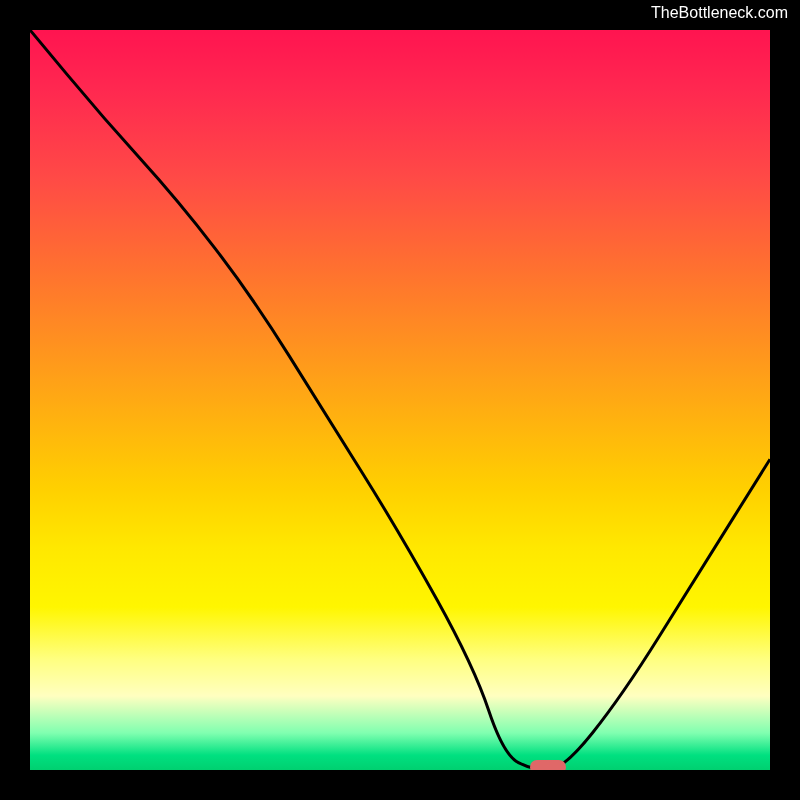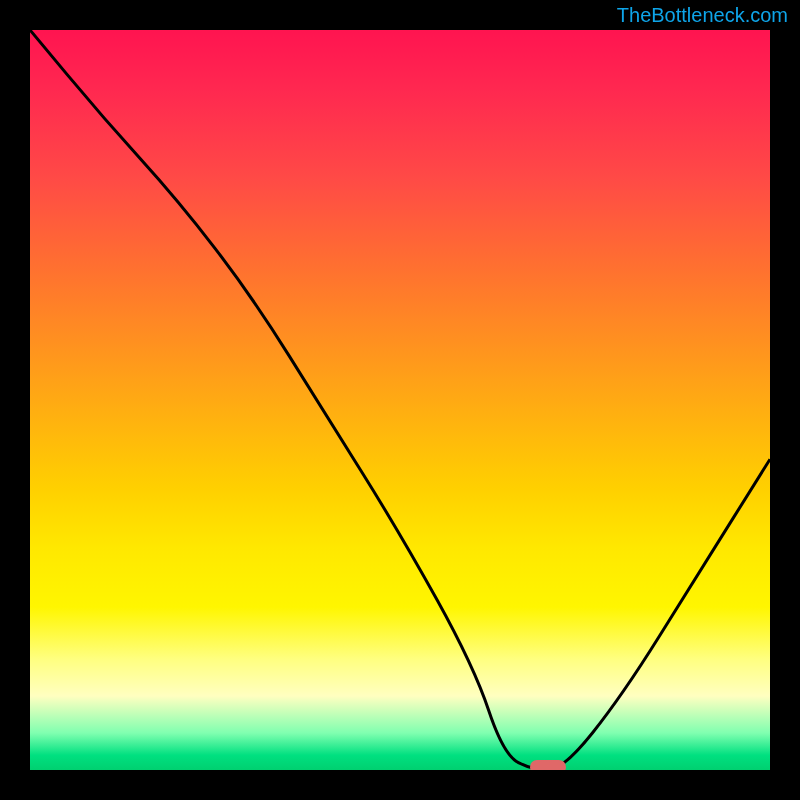--- a/index.html
+++ b/index.html
@@ -8,22 +8,22 @@
     width: 800px;
     height: 800px;
     background: #000;
     position: relative;
     font-family: Arial, sans-serif;
   }
   .watermark {
     position: absolute;
     top: 4px;
     right: 12px;
-    color: #0ea5e9;
-    font-size: 20px;
+    color: #ffffff;
+    font-size: 16px;
     font-weight: 500;
     z-index: 10;
   }
   .plot-area {
     position: absolute;
     left: 30px;
     top: 30px;
     width: 740px;
     height: 740px;
     overflow: hidden;

